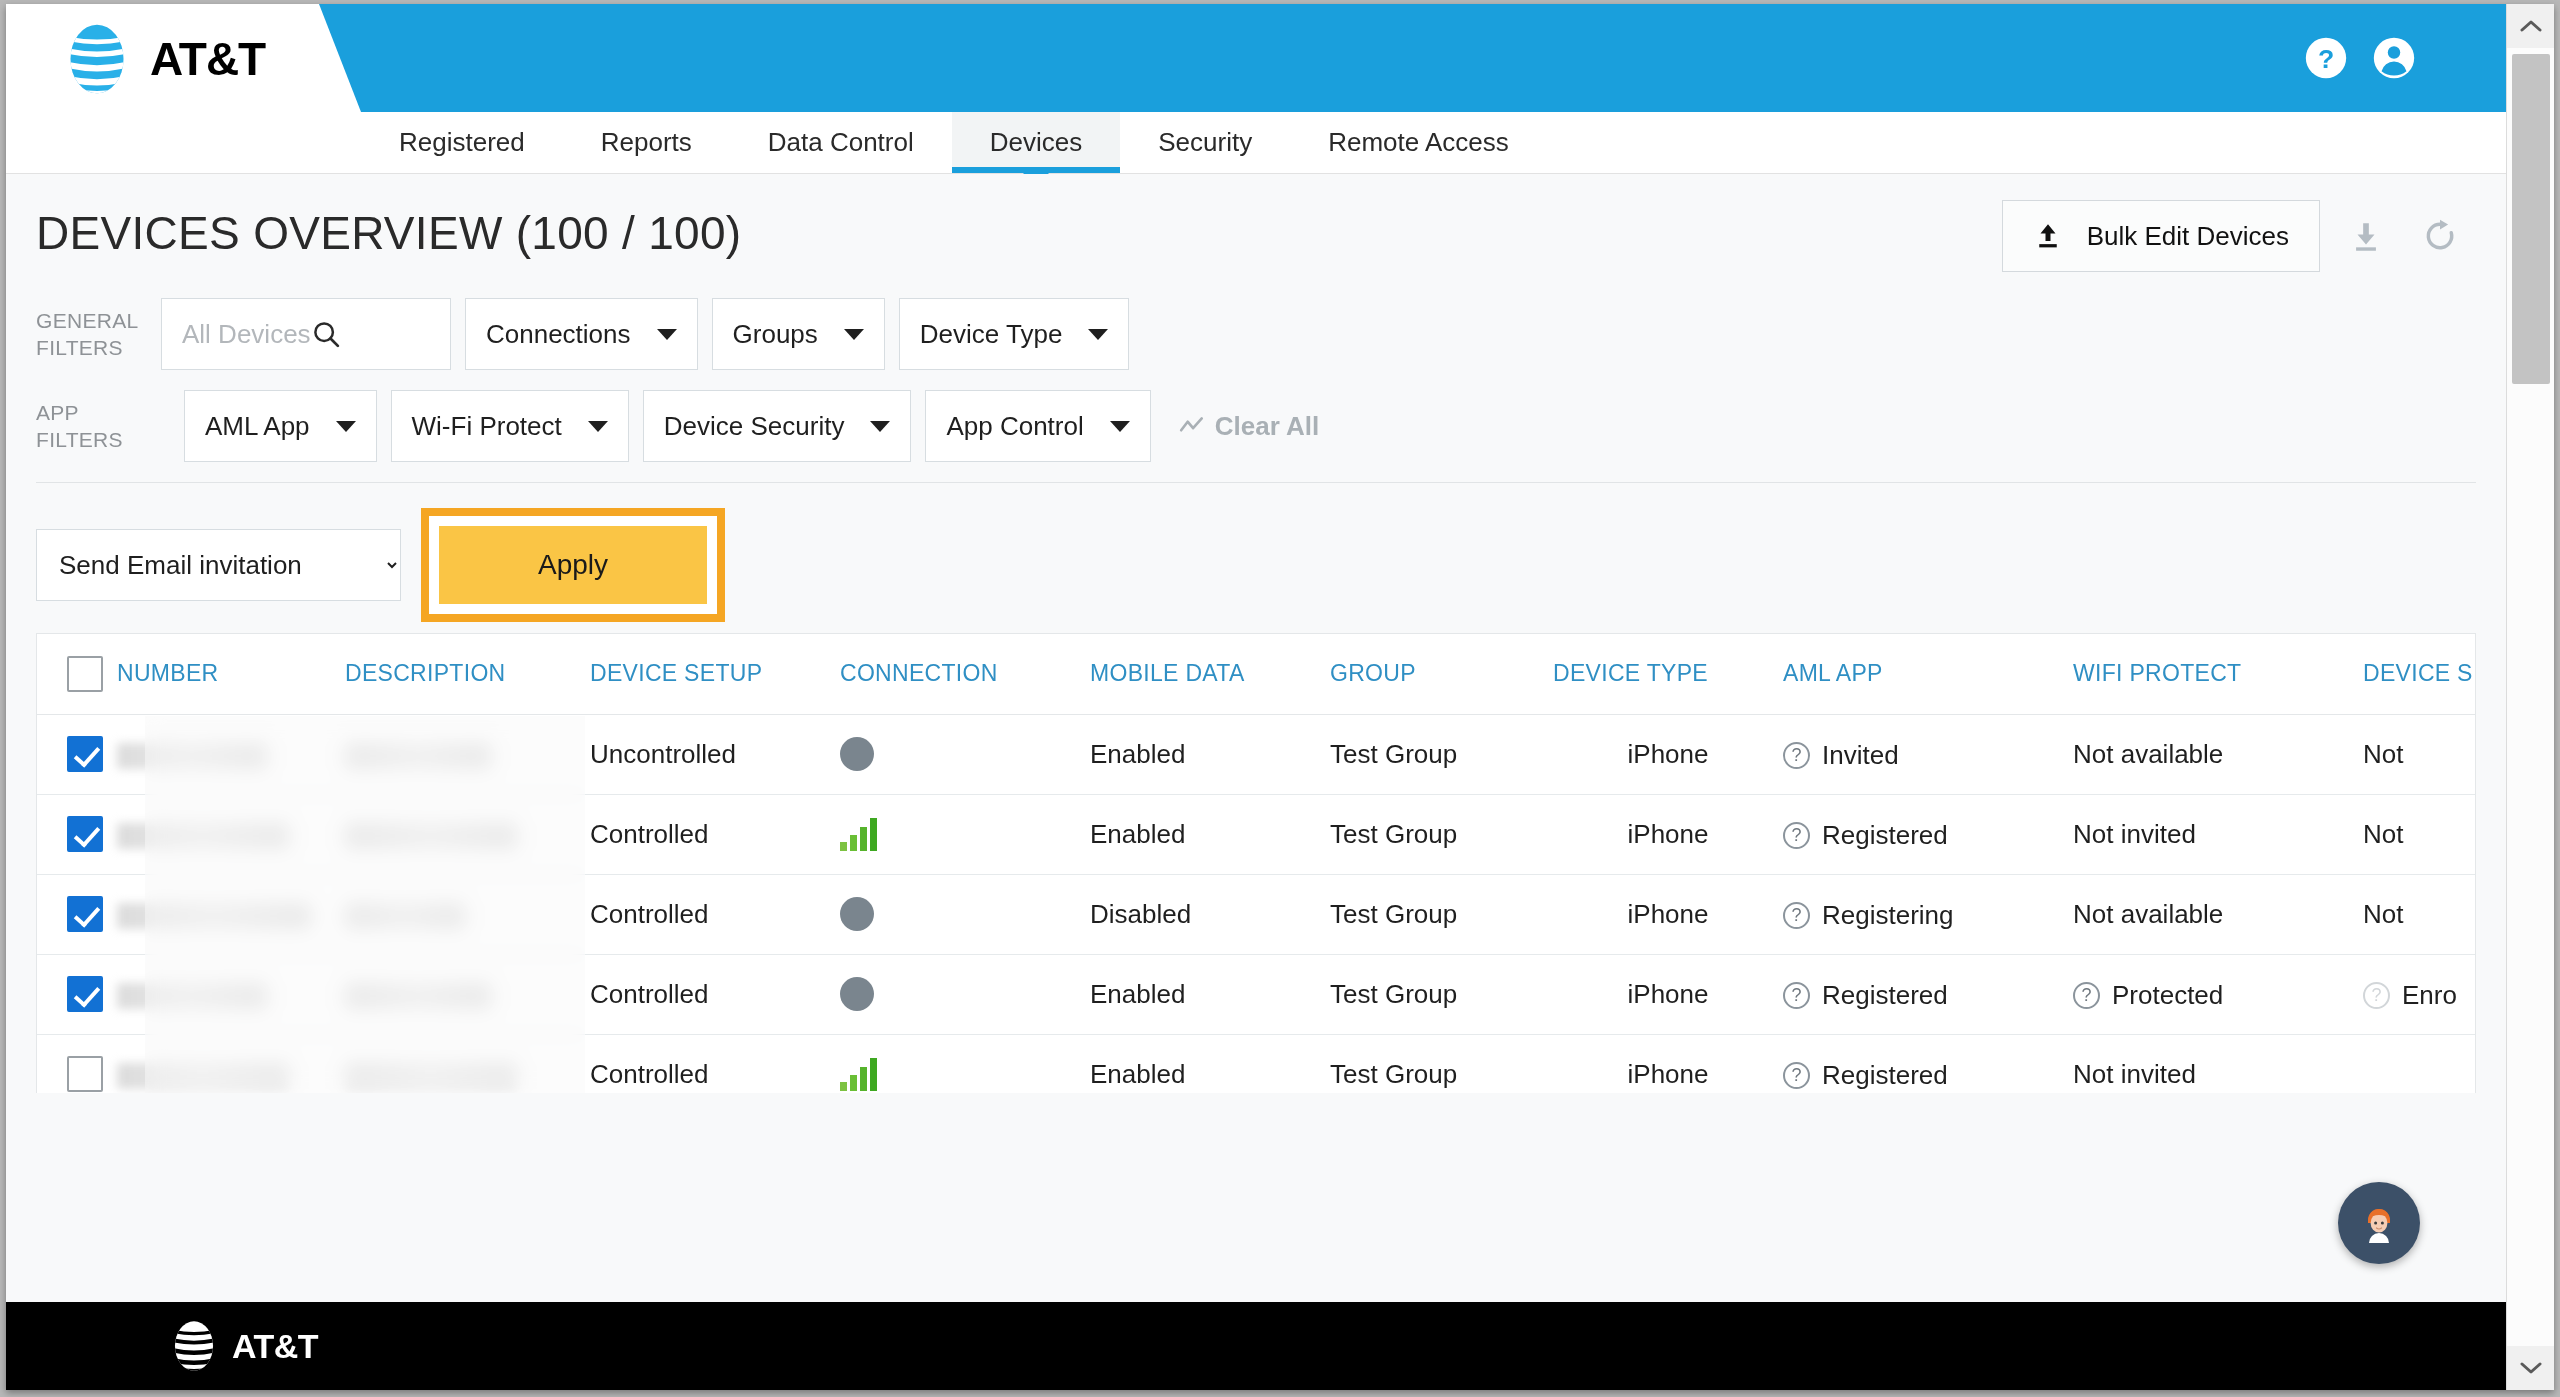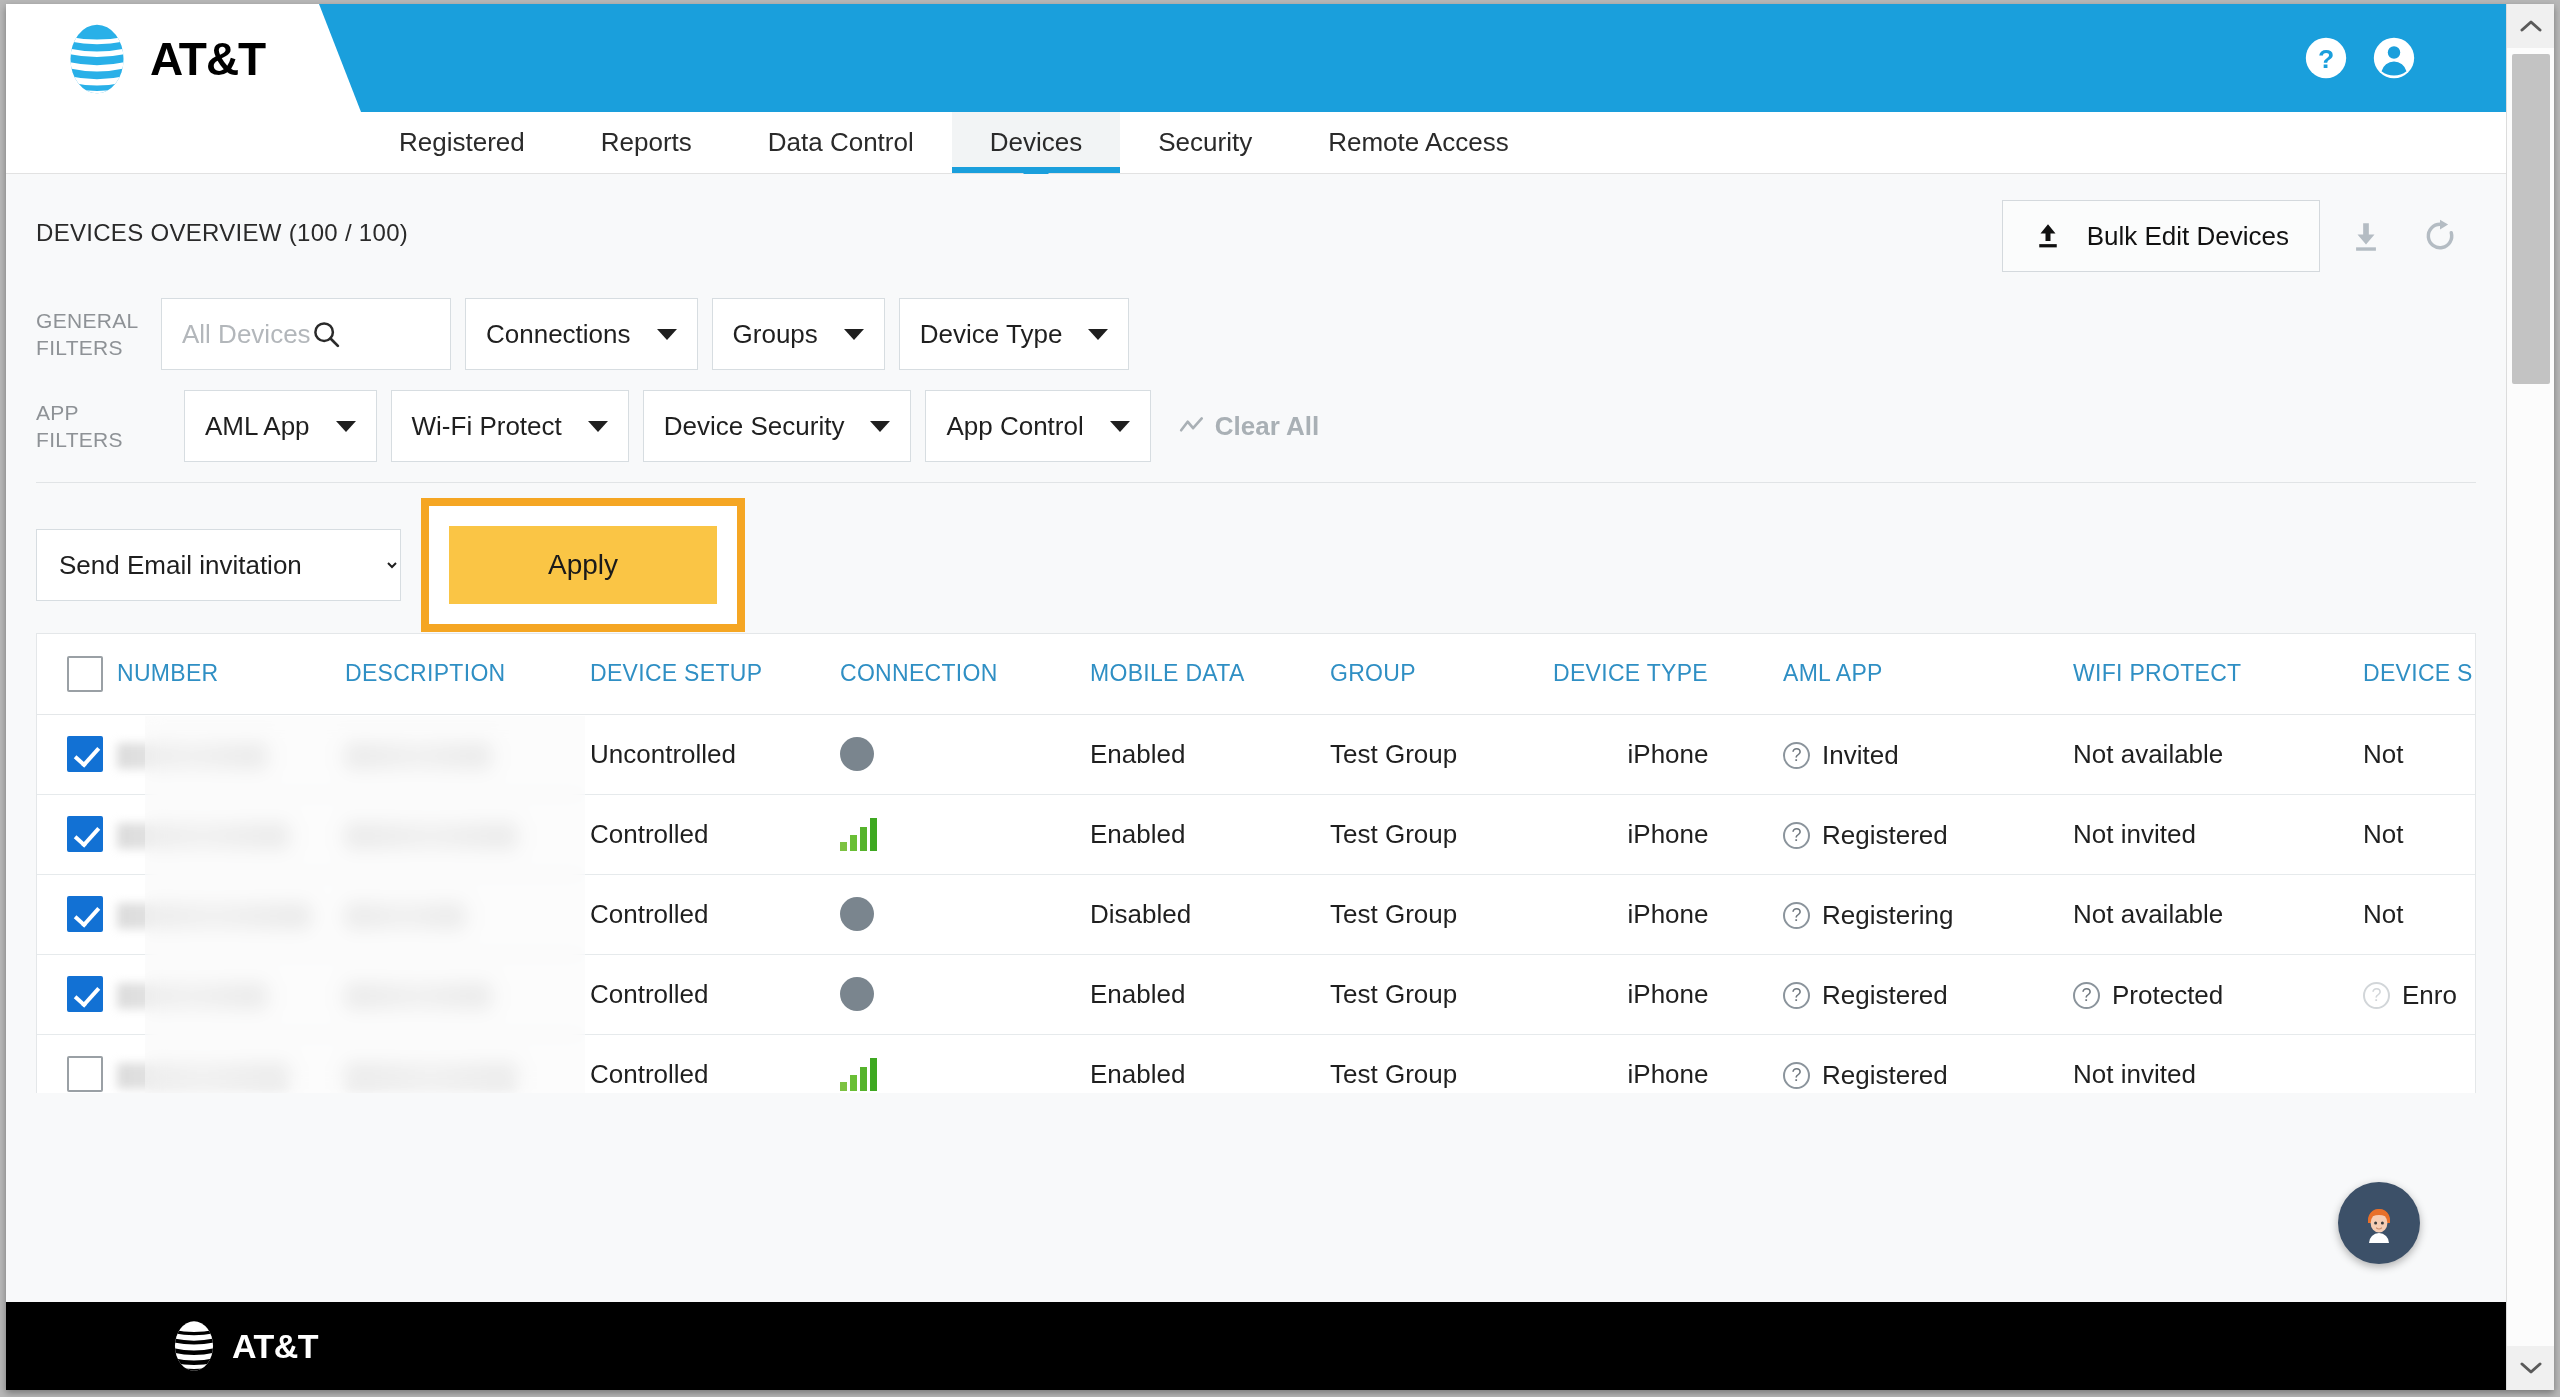--- a/index.html
+++ b/index.html
@@ -107,21 +107,21 @@
     padding: 0 30px;
     height: 1216px;
   }
 
   .title-row {
     position: relative;
     display: flex; align-items: center;
     height: 118px;
   }
   .page-title {
-    font-size: 24px;
+    font-size: 46px;
     color: #2a2a2a;
     letter-spacing: .3px;
     white-space: nowrap;
   }
   .title-actions {
     position: absolute;
     right: 8px; top: 26px;
     display: flex; align-items: center;
   }
   .tbtn {
@@ -207,21 +207,21 @@
     font-size: 26px;
     font-family: Liberation Sans, sans-serif;
     color: #1f1f1f;
     padding: 0 18px;
     cursor: pointer;
   }
   .apply-focus {
     margin-left: 20px;
     border: 8px solid #f5a623;
     background: #ffffff;
-    padding: 20px;
+    padding: 10px;
   }
   .apply-btn {
     width: 268px; height: 78px;
     background: #fac545;
     border: none;
     font-size: 28px;
     font-family: "Liberation Sans", sans-serif;
     color: #1a1a1a;
     cursor: pointer;
   }

